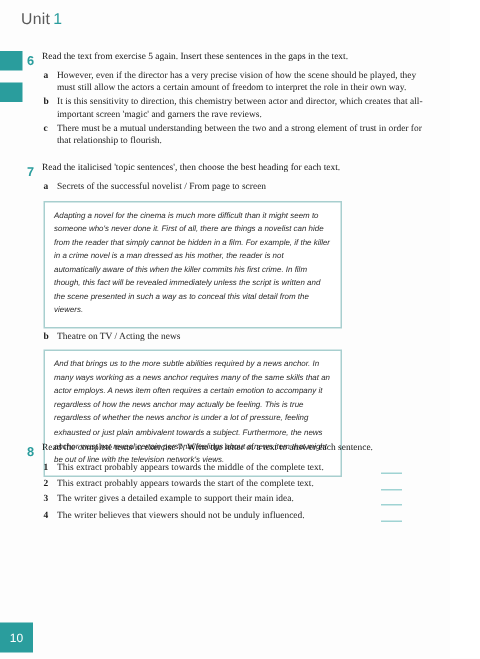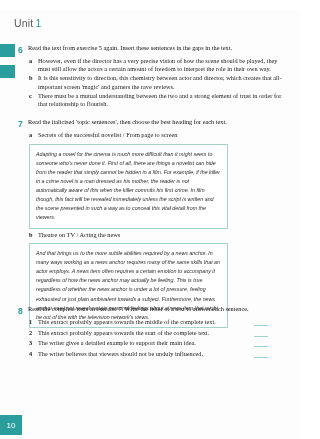--- a/index.html
+++ b/index.html
@@ -13,21 +13,20 @@
     position: relative;
     font-family: "Liberation Serif", serif;
     color: #1a1a1a;
     overflow: hidden;
   }
 
   .page {
     position: absolute;
     inset: 0;
     background: #fdfdfd;
-    margin-top: 10px;
   }
 
   
   .unit-header {
     position: absolute;
     left: 14px;
     top: 7px;
     font-family: "Liberation Sans", sans-serif;
     font-size: 10.5px;
     letter-spacing: 0.2px;

